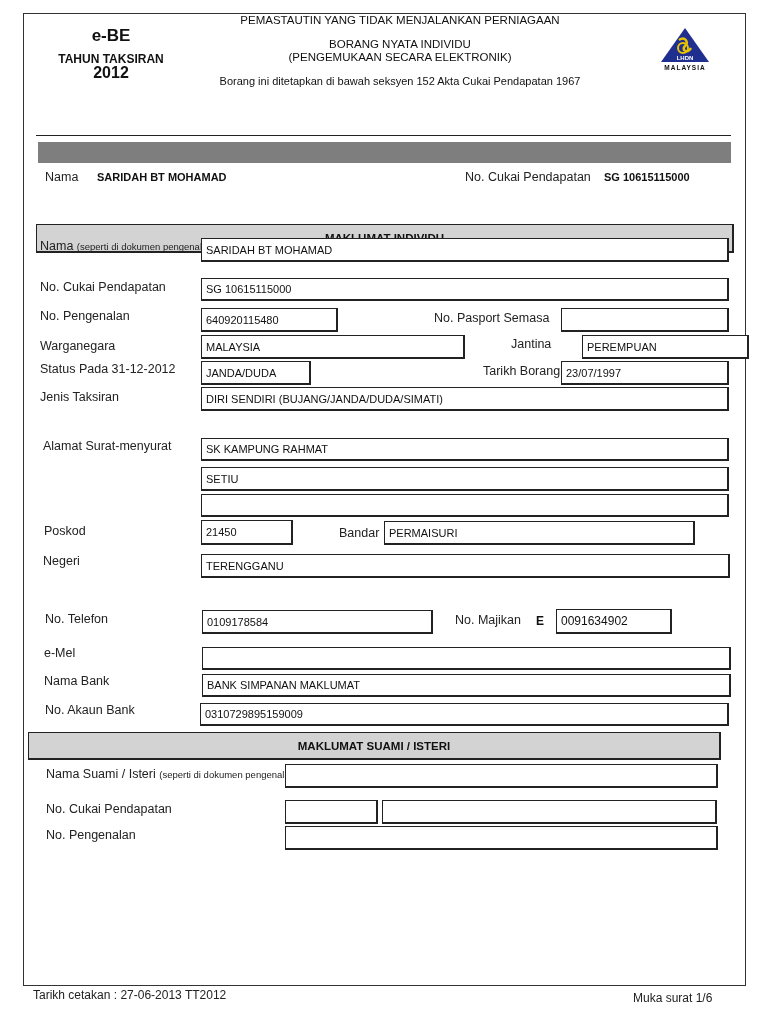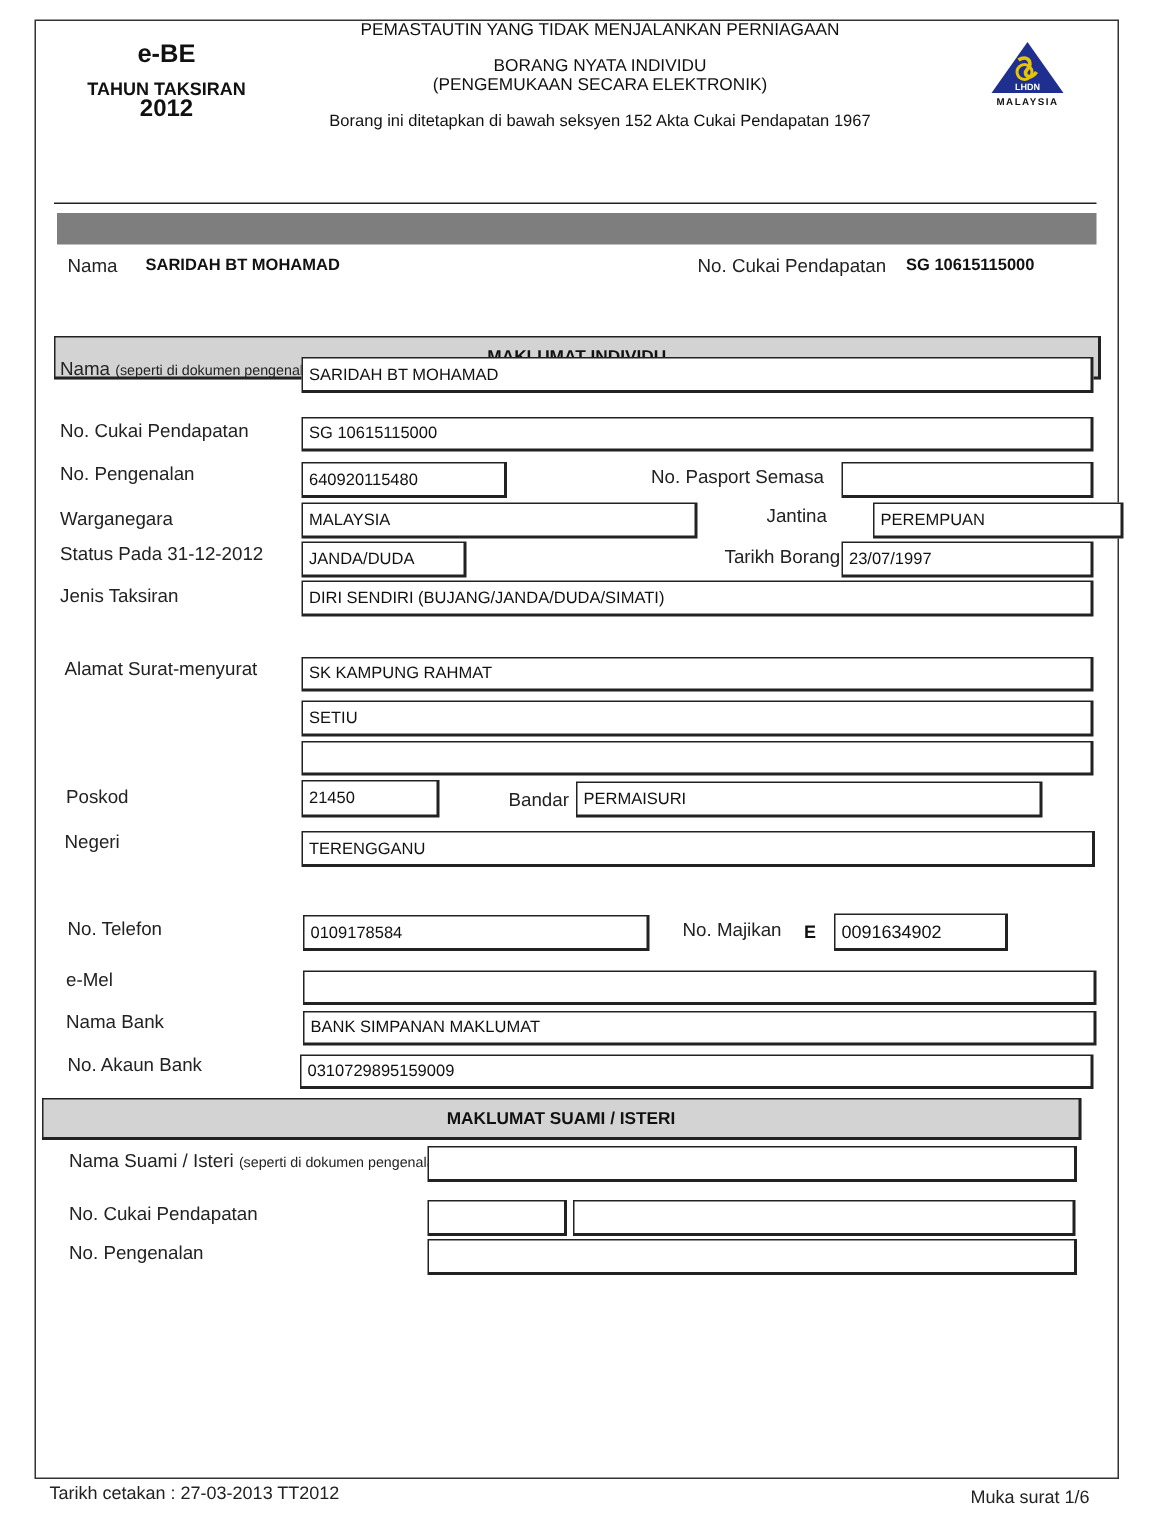--- a/index.html
+++ b/index.html
@@ -126,14 +126,14 @@
 </div>
 <div class="abs fld" style="left:285px; top:764px; width:433px; height:24px;"></div>
 
 <div class="abs lbl" style="left:46px; top:802px;">No. Cukai Pendapatan</div>
 <div class="abs fld" style="left:285px; top:800px; width:93px; height:24px;"></div>
 <div class="abs fld" style="left:382px; top:800px; width:335px; height:24px;"></div>
 
 <div class="abs lbl" style="left:46px; top:828px;">No. Pengenalan</div>
 <div class="abs fld" style="left:285px; top:826px; width:433px; height:24px;"></div>
 
-<div class="abs footer" style="left:33px; top:988px;">Tarikh cetakan : 27-03-2013 TT2012</div>
-<div class="abs footer" style="left:647px; top:991px;">Muka surat 1/6</div>
+<div class="abs footer" style="left:33px; top:988px;">Tarikh cetakan : 27-06-2013 TT2012</div>
+<div class="abs footer" style="left:633px; top:991px;">Muka surat 1/6</div>
 
 </body></html>

